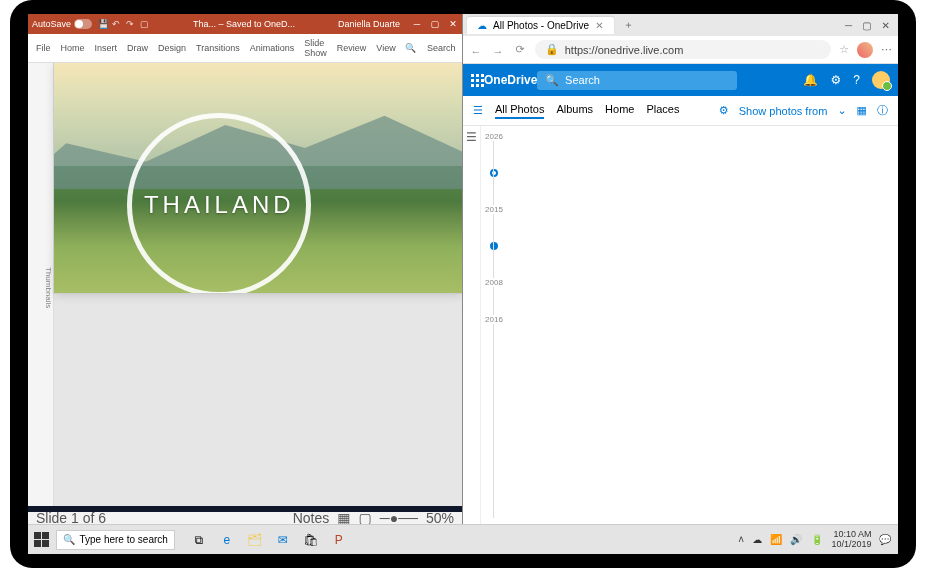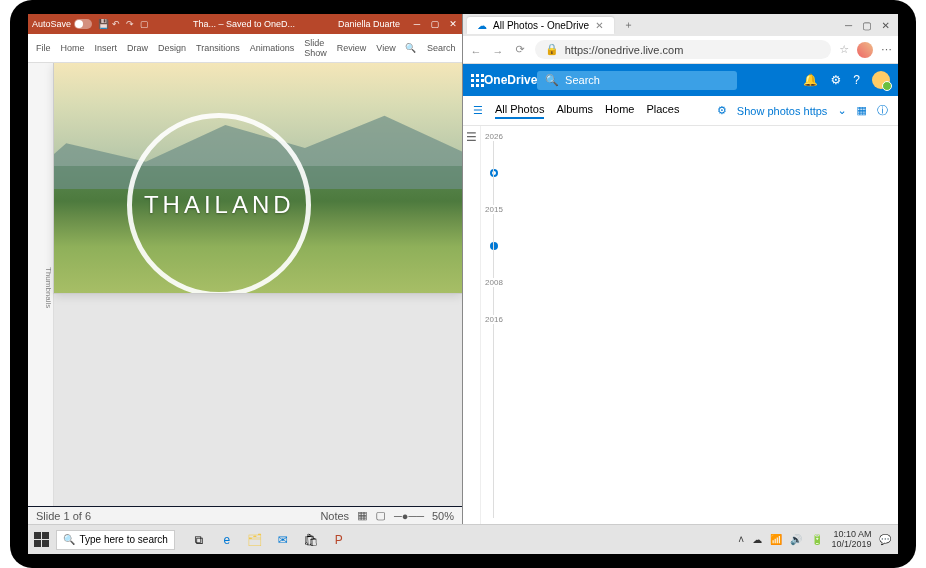--- a/index.html
+++ b/index.html
@@ -39,21 +39,21 @@
 
 .ppt-body { flex: 1; display: flex; overflow: hidden; }
 .thumbs { width: 26px; background: #f5f5f5; border-right: 1px solid #ddd; font-size: 8px; color: #888; writing-mode: vertical-rl; text-align: center; padding-top: 6px; }
 .slide-area { flex: 1; background: #e6e6e6; display: flex; align-items: center; justify-content: center; flex-direction: column; }
 .slide { width: 100%; aspect-ratio: 16/9; max-height: 70%; background: linear-gradient(180deg,#c9d9c8 0%,#acc29f 15%,#9eb88c 22%,#6f9b6a 30%,#59864e 48%,#4d7a3e 60%,#6a8f4a 68%,#8fb05a 80%,#a7be66 100%); box-shadow: 0 0 0 1px #ccc, 0 2px 10px rgba(0,0,0,.15); position: relative; overflow: hidden; }
 .sky { position: absolute; inset: 0 0 55% 0; background: linear-gradient(180deg,#f4e6b8 0%,#d9dcb4 40%,#b3c5a8 100%); }
 .mountain { position: absolute; bottom: 45%; left: -10%; width: 130%; height: 40%; background: #6d8e86; clip-path: polygon(0 100%, 10% 50%, 25% 70%, 40% 30%, 55% 55%, 70% 20%, 85% 60%, 100% 45%, 100% 100%); opacity: .7; }
 .circle { position: absolute; left: 18%; top: 22%; width: 45%; aspect-ratio: 1; border: 5px solid rgba(255,255,255,.9); border-radius: 50%; display: flex; align-items: center; justify-content: center; }
 .circle span { color: #fff; font-size: 24px; letter-spacing: 4px; font-weight: 500; text-shadow: 0 1px 2px rgba(0,0,0,.3); }
 .slide-bottomspace { flex: 1; }
-.ppt-status { height: 18px; background: #f3f3f3; border-top: 1px solid #0f172a; font-size: 11px; color: #555; display: flex; align-items: center; padding: 0 8px; gap: 10px; }
+.ppt-status { height: 18px; background: #f3f3f3; border-top: 6px solid #0f172a; font-size: 14px; color: #555; display: flex; align-items: center; padding: 0 8px; gap: 10px; }
 .ppt-status .right { margin-left: auto; display: flex; gap: 8px; align-items: center; }
 
 
 .edge { width: 50%; background: #fff; display: flex; flex-direction: column; }
 .edge-chrome { background: #e8e8e8; }
 .tabrow { display: flex; align-items: center; height: 22px; font-size: 10px; }
 .tab { background: #fff; padding: 3px 10px; display: flex; align-items: center; gap: 6px; border-radius: 3px 3px 0 0; margin-left: 4px; box-shadow: 0 -1px 2px rgba(0,0,0,.1); }
 .tab .x { color: #888; }
 .newtab { margin-left: 4px; color: #666; padding: 0 6px; }
 .edge-win { margin-left: auto; display: flex; gap: 10px; margin-right: 8px; color: #555; }
@@ -224,21 +224,21 @@
         <div class="od-toolbar">
           <span style="color:#0078d4">☰</span>
           <div class="od-tabs">
             <span class="active">All Photos</span>
             <span>Albums</span>
             <span>Home</span>
             <span>Places</span>
           </div>
           <div class="right">
             <span style="color:#0078d4">⚙</span>
-            <span>Show photos https</span>
+            <span>Show photos from</span>
             <span>⌄</span>
             <span>▦</span>
             <span>ⓘ</span>
           </div>
         </div>
 
         <div class="od-body">
           <div class="od-menu">☰</div>
           <div class="timeline">
             <div class="line"></div>

